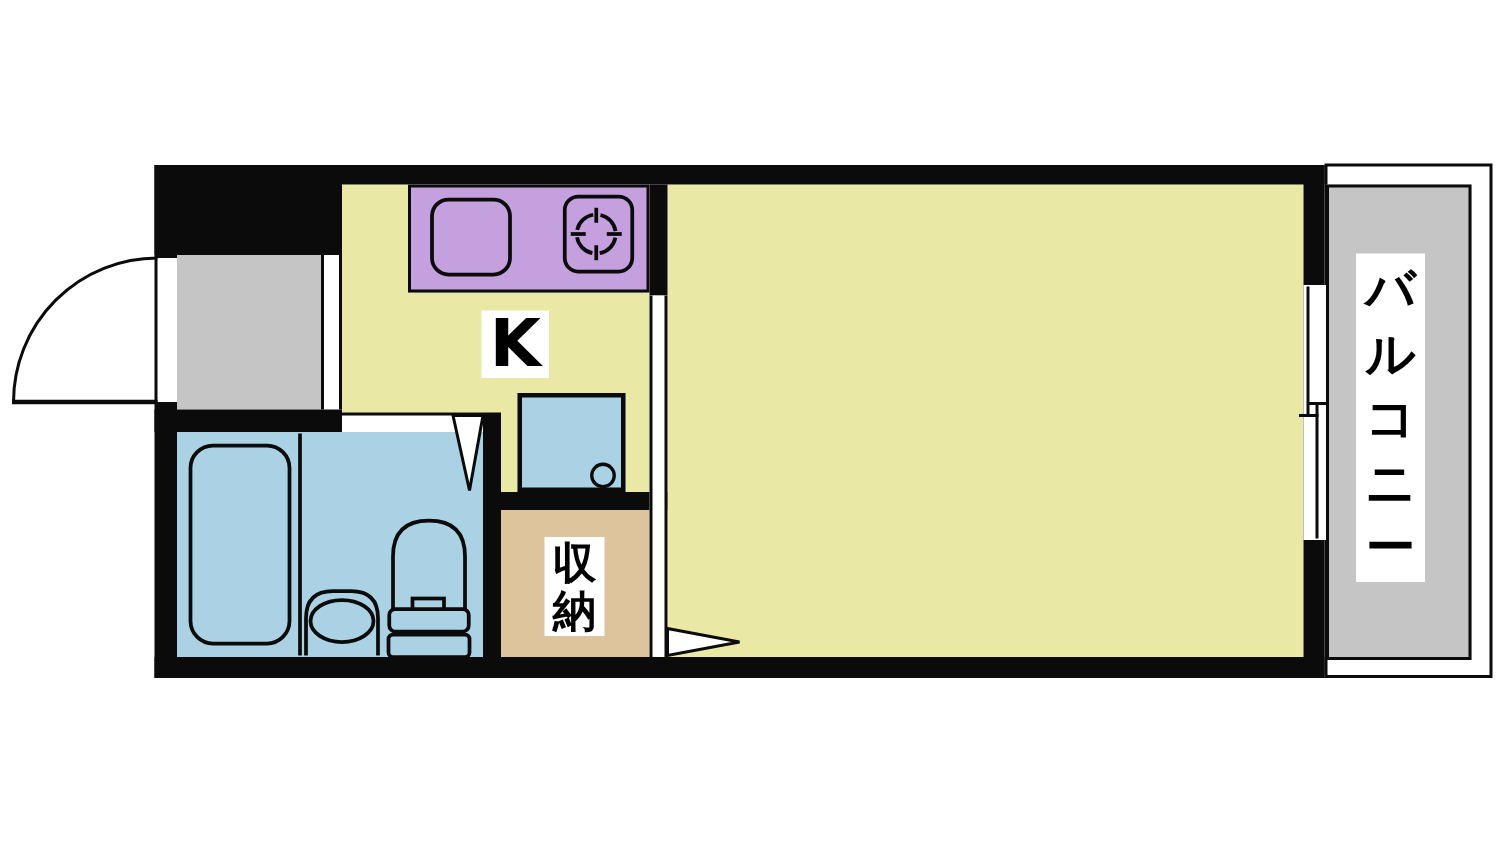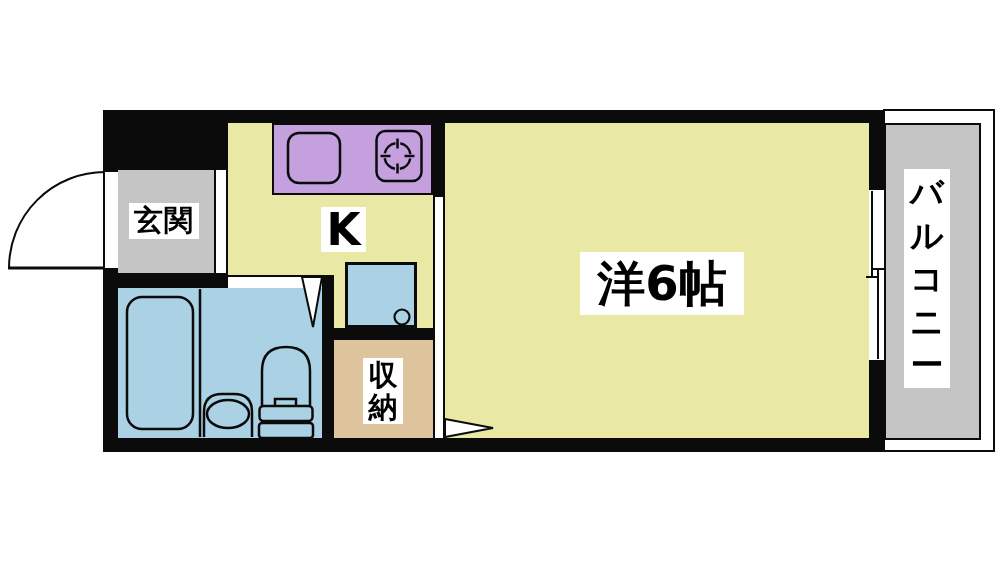--- a/index.html
+++ b/index.html
@@ -83,25 +83,23 @@
     <circle cx="402" cy="317" r="7.5" fill="#aad2e4" stroke="#0b0b0b" stroke-width="2.2"></circle>
 
     <g stroke="#0b0b0b" stroke-width="2">
       <line x1="872" y1="191" x2="872" y2="277"></line>
       <line x1="878" y1="269" x2="878" y2="359"></line>
       <line x1="866" y1="277" x2="879" y2="277"></line>
       <line x1="872" y1="269" x2="885" y2="269"></line>
     </g>
   </svg>
 
-  <div class="label" style="left:129px;top:203px;width:70px;height:36px;font-size:29px;letter-spacing:1px;">玄関</div>
 
   <div class="label" style="left:321px;top:207px;width:45px;height:45px;font-size:44px;">K</div>
 
-  <div class="label" style="left:580px;top:252px;width:164px;height:63px;font-size:48px;">洋6帖</div>
 
   <div class="label vcol" style="left:363px;top:358px;width:40px;height:66px;font-size:29px;line-height:32px;">
     <span>収</span>
     <span>納</span>
   </div>
 
   <div class="label vcol" style="left:904px;top:169px;width:46px;height:219px;font-size:33px;line-height:43px;">
     <span>バ</span>
     <span>ル</span>
     <span>コ</span>

